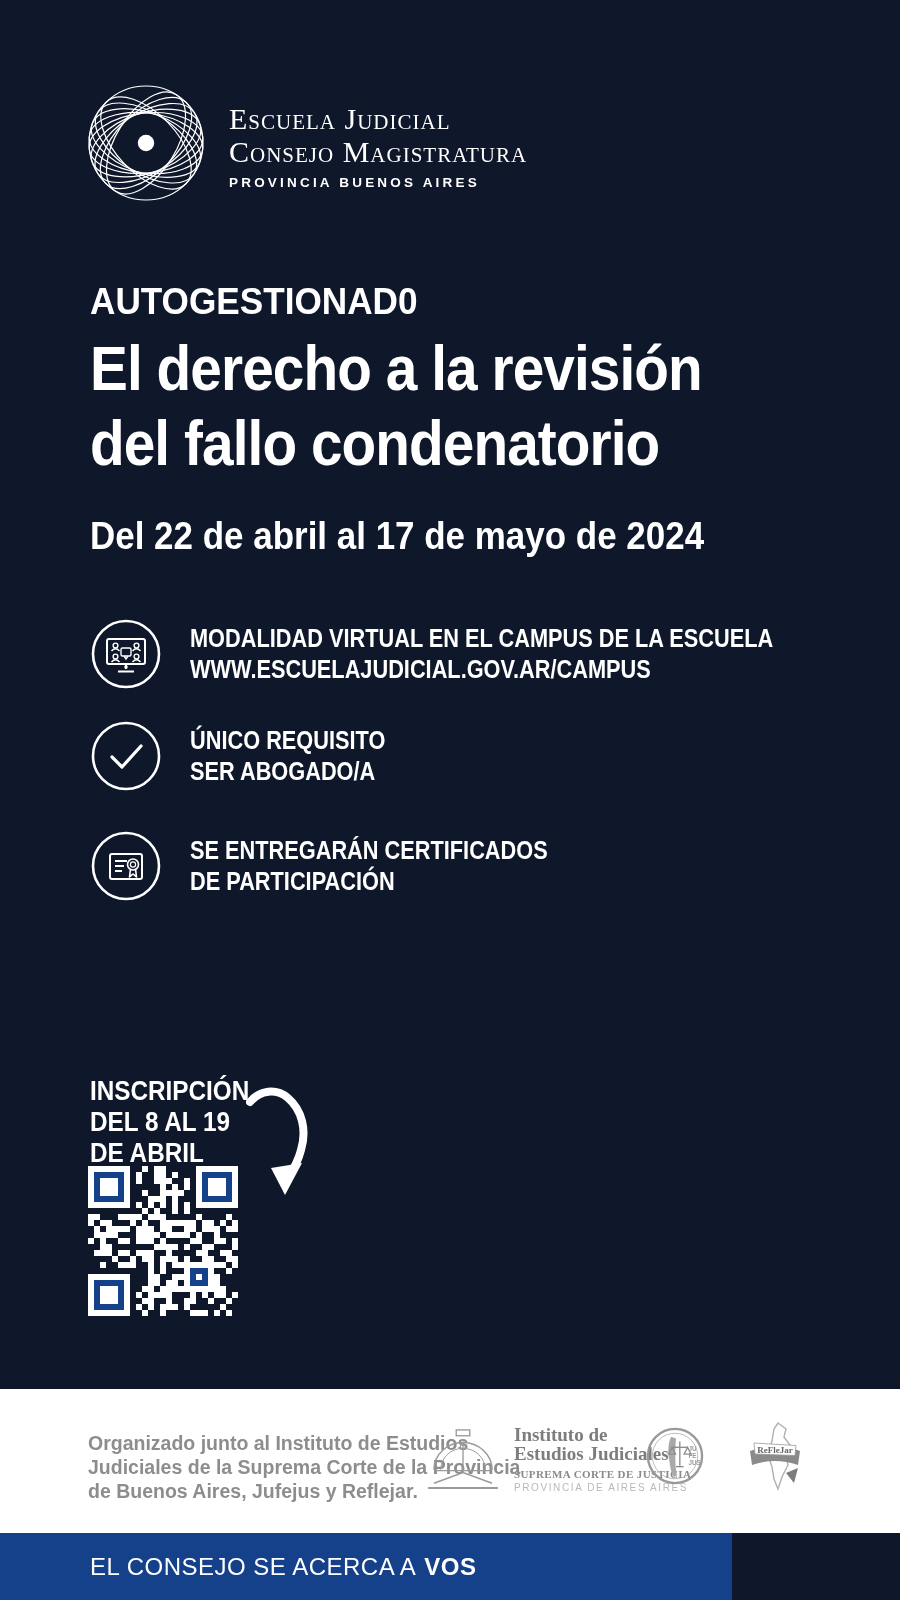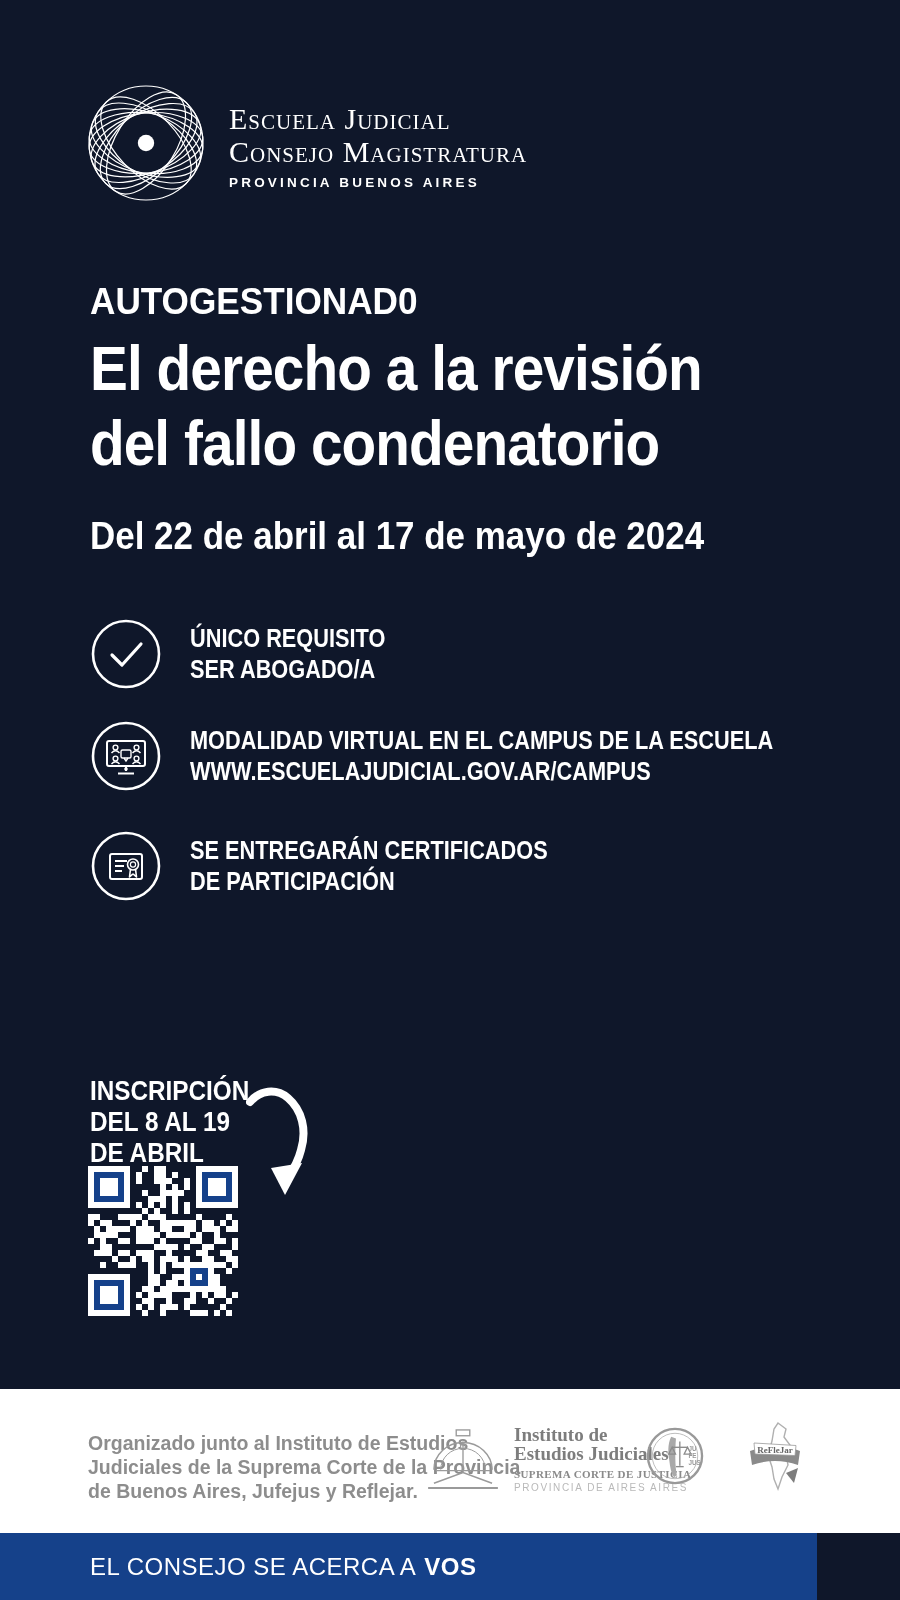--- a/index.html
+++ b/index.html
@@ -45,21 +45,21 @@
           font-weight:700;line-height:24px;}
   .iej{position:absolute;left:424px;top:36px;display:flex;align-items:center;gap:12px;color:#7d7d7d;}
   .iej-name{font-family:"Liberation Serif",serif;font-size:19px;line-height:19px;font-weight:700;color:#7d7d7d;}
   .iej-sub1{font-family:"Liberation Serif",serif;font-size:11px;font-weight:700;letter-spacing:.4px;
           color:#8a8a8a;margin-top:5px;}
   .iej-sub2{font-size:10px;letter-spacing:1.6px;color:#b9b9b9;margin-top:2px;}
   .seal{position:absolute;left:646px;top:38px;width:58px;height:58px;}
   .reflejar{position:absolute;left:748px;top:32px;width:54px;height:72px;}
 
   
-  .tagline-bar{position:absolute;left:0;top:1533px;width:817px;height:67px;background:#15418A;
+  .tagline-bar{position:absolute;left:0;top:1533px;width:732px;height:67px;background:#15418A;
           display:flex;align-items:center;padding-left:90px;box-sizing:border-box;
           font-size:24px;letter-spacing:.5px;transform-origin:0 50%;}
   .tagline-bold{font-weight:700;margin-left:8px;}
 </style>
 </head>
 <body>
 
 <div class="poster" style="background: #0f172a;">
 
   <header class="brand">
@@ -86,33 +86,20 @@
   </header>
 
   <div class="abs kicker">AUTOGESTIONAD0</div>
   <h1 class="abs title" style="margin:0">
     <span style="display:block">El derecho a la revisión</span>
     <span style="display:block">del fallo condenatorio</span>
   </h1>
   <div class="abs dates">Del 22 de abril al 17 de mayo de 2024</div>
 
   <div class="features">
-
-    <div class="feature">
-      <span class="ficon">
-        <svg viewBox="0 0 72 72" fill="none" stroke="#ffffff">
-          <circle cx="36" cy="36" r="33" stroke-width="2.6"></circle>
-          <path d="M22,37 L32,47 L51,26" stroke-width="3.2" stroke-linecap="round" stroke-linejoin="round"></path>
-        </svg>
-      </span>
-      <div class="ftext">
-        <div>ÚNICO REQUISITO</div>
-        <div>SER ABOGADO/A</div>
-      </div>
-    </div>
 
     <div class="feature">
       <span class="ficon">
         <svg viewBox="0 0 72 72" fill="none" stroke="#ffffff">
           <circle cx="36" cy="36" r="33" stroke-width="2.6"></circle>
           <rect x="17" y="21" width="38" height="25" rx="2" stroke-width="2"></rect>
           <circle cx="25.5" cy="27.5" r="2.4" stroke-width="1.4"></circle>
             <path d="M21.5,33 q4,-4.5 8,0" stroke-width="1.4"></path>
           <circle cx="46.5" cy="27.5" r="2.4" stroke-width="1.4"></circle>
             <path d="M42.5,33 q4,-4.5 8,0" stroke-width="1.4"></path>
@@ -122,20 +109,33 @@
             <path d="M42.5,44 q4,-4.5 8,0" stroke-width="1.4"></path>
           <rect x="31" y="30" width="10" height="8" rx="1.5" stroke-width="1.4"></rect>
             <path d="M34,38 l2,3 l2,-3" stroke-width="1.4"></path>
           <path d="M36,46 v5 M28,53.5 h16" stroke-width="2"></path>
           <circle cx="36" cy="49" r="1.2" stroke-width="1.2"></circle>
         </svg>
       </span>
       <div class="ftext">
         <div>MODALIDAD VIRTUAL EN EL CAMPUS DE LA ESCUELA</div>
         <div>WWW.ESCUELAJUDICIAL.GOV.AR/CAMPUS</div>
+      </div>
+    </div>
+
+    <div class="feature">
+      <span class="ficon">
+        <svg viewBox="0 0 72 72" fill="none" stroke="#ffffff">
+          <circle cx="36" cy="36" r="33" stroke-width="2.6"></circle>
+          <path d="M22,37 L32,47 L51,26" stroke-width="3.2" stroke-linecap="round" stroke-linejoin="round"></path>
+        </svg>
+      </span>
+      <div class="ftext">
+        <div>ÚNICO REQUISITO</div>
+        <div>SER ABOGADO/A</div>
       </div>
     </div>
 
 
     <div class="feature">
       <span class="ficon">
         <svg viewBox="0 0 72 72" fill="none" stroke="#ffffff">
           <circle cx="36" cy="36" r="33" stroke-width="2.6"></circle>
           <rect x="20" y="24" width="32" height="25" rx="2" stroke-width="2"></rect>
           <path d="M25,31 h12 M25,36 h9 M25,41 h7" stroke-width="1.8"></path>

